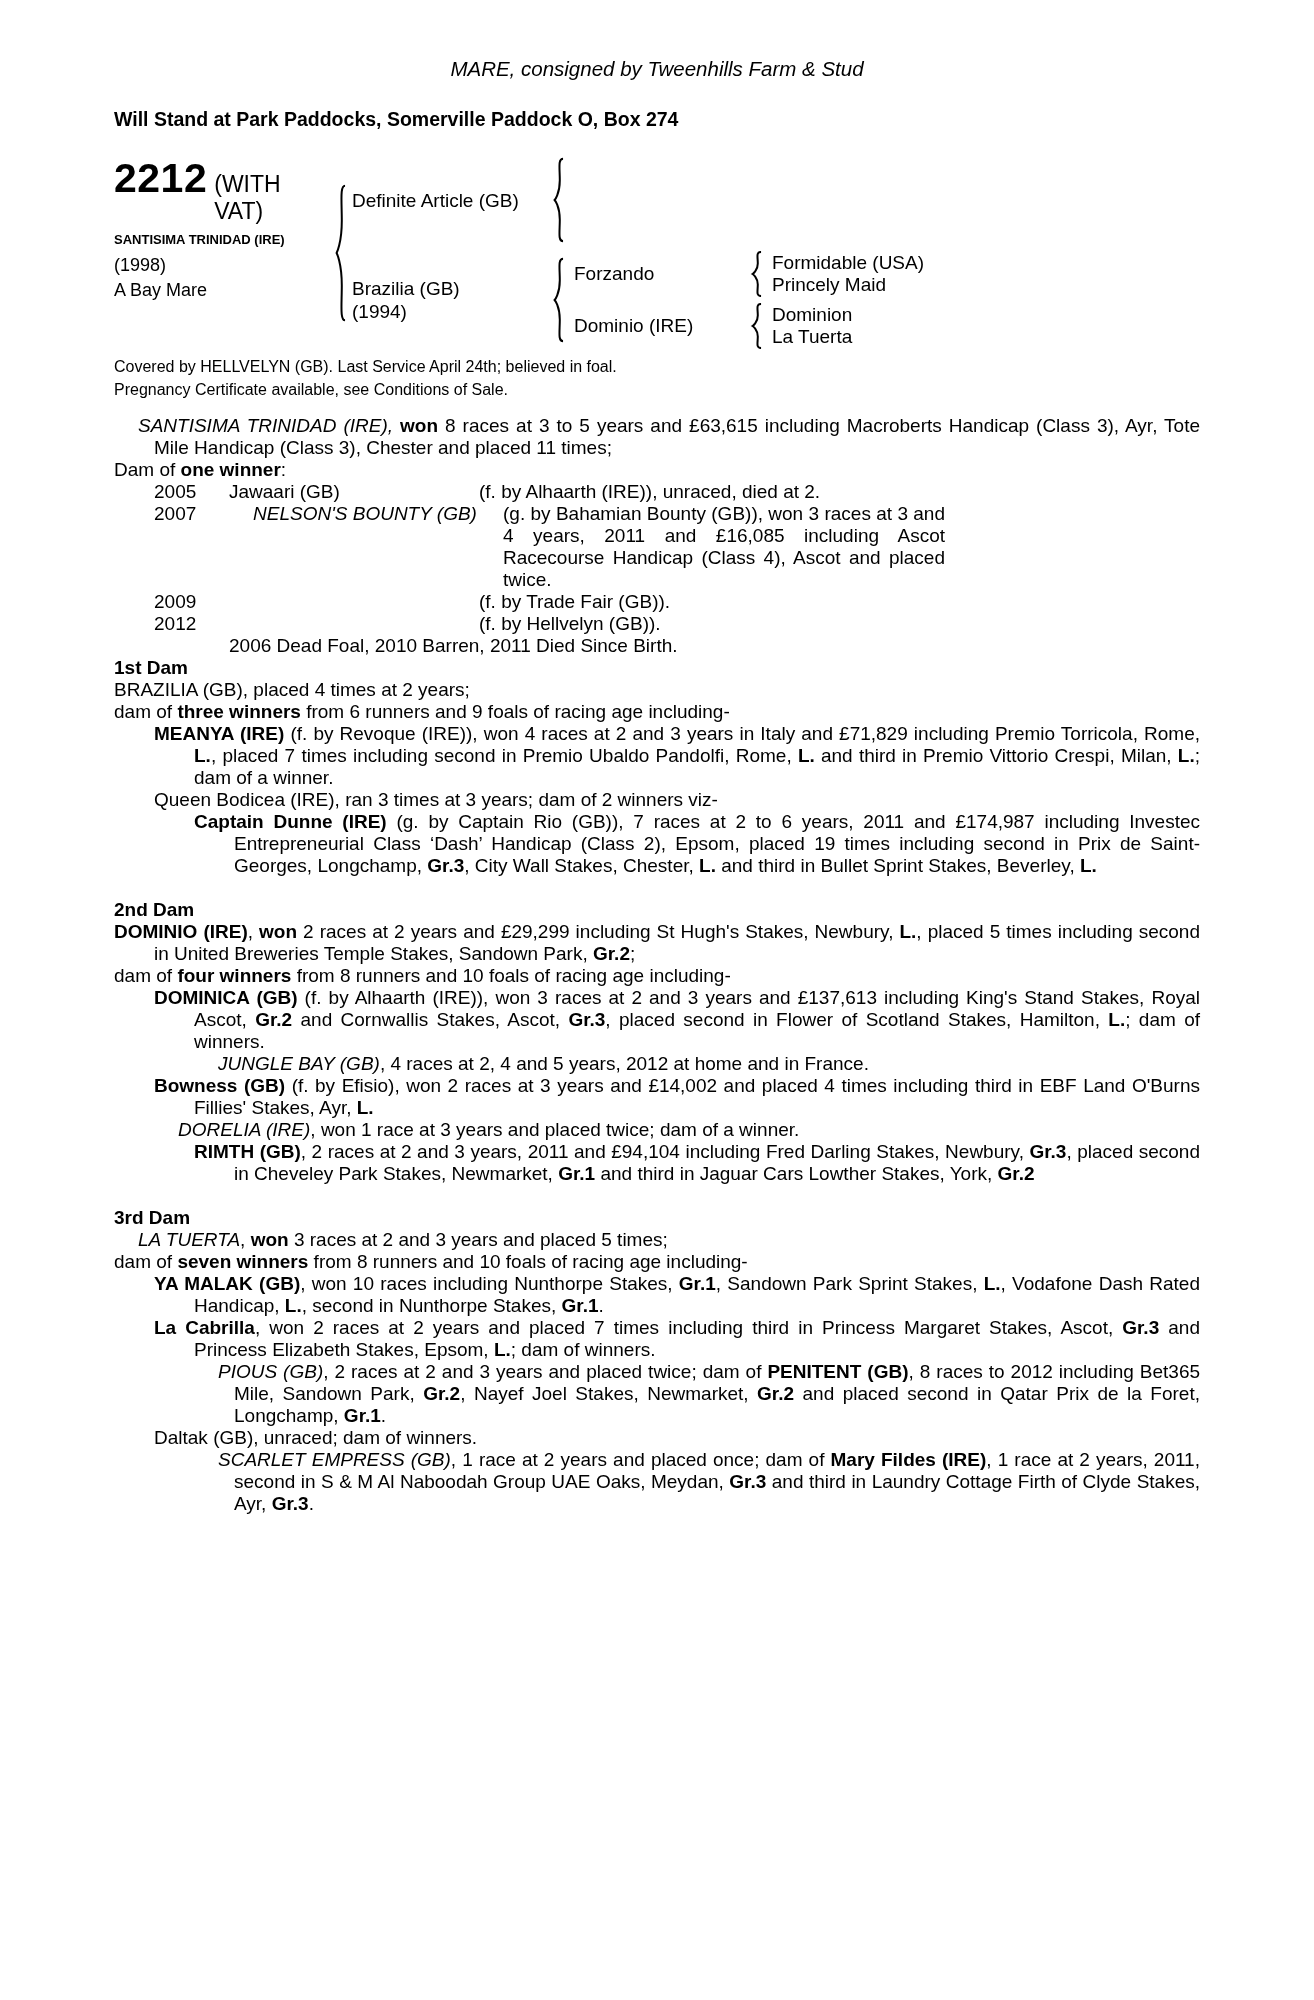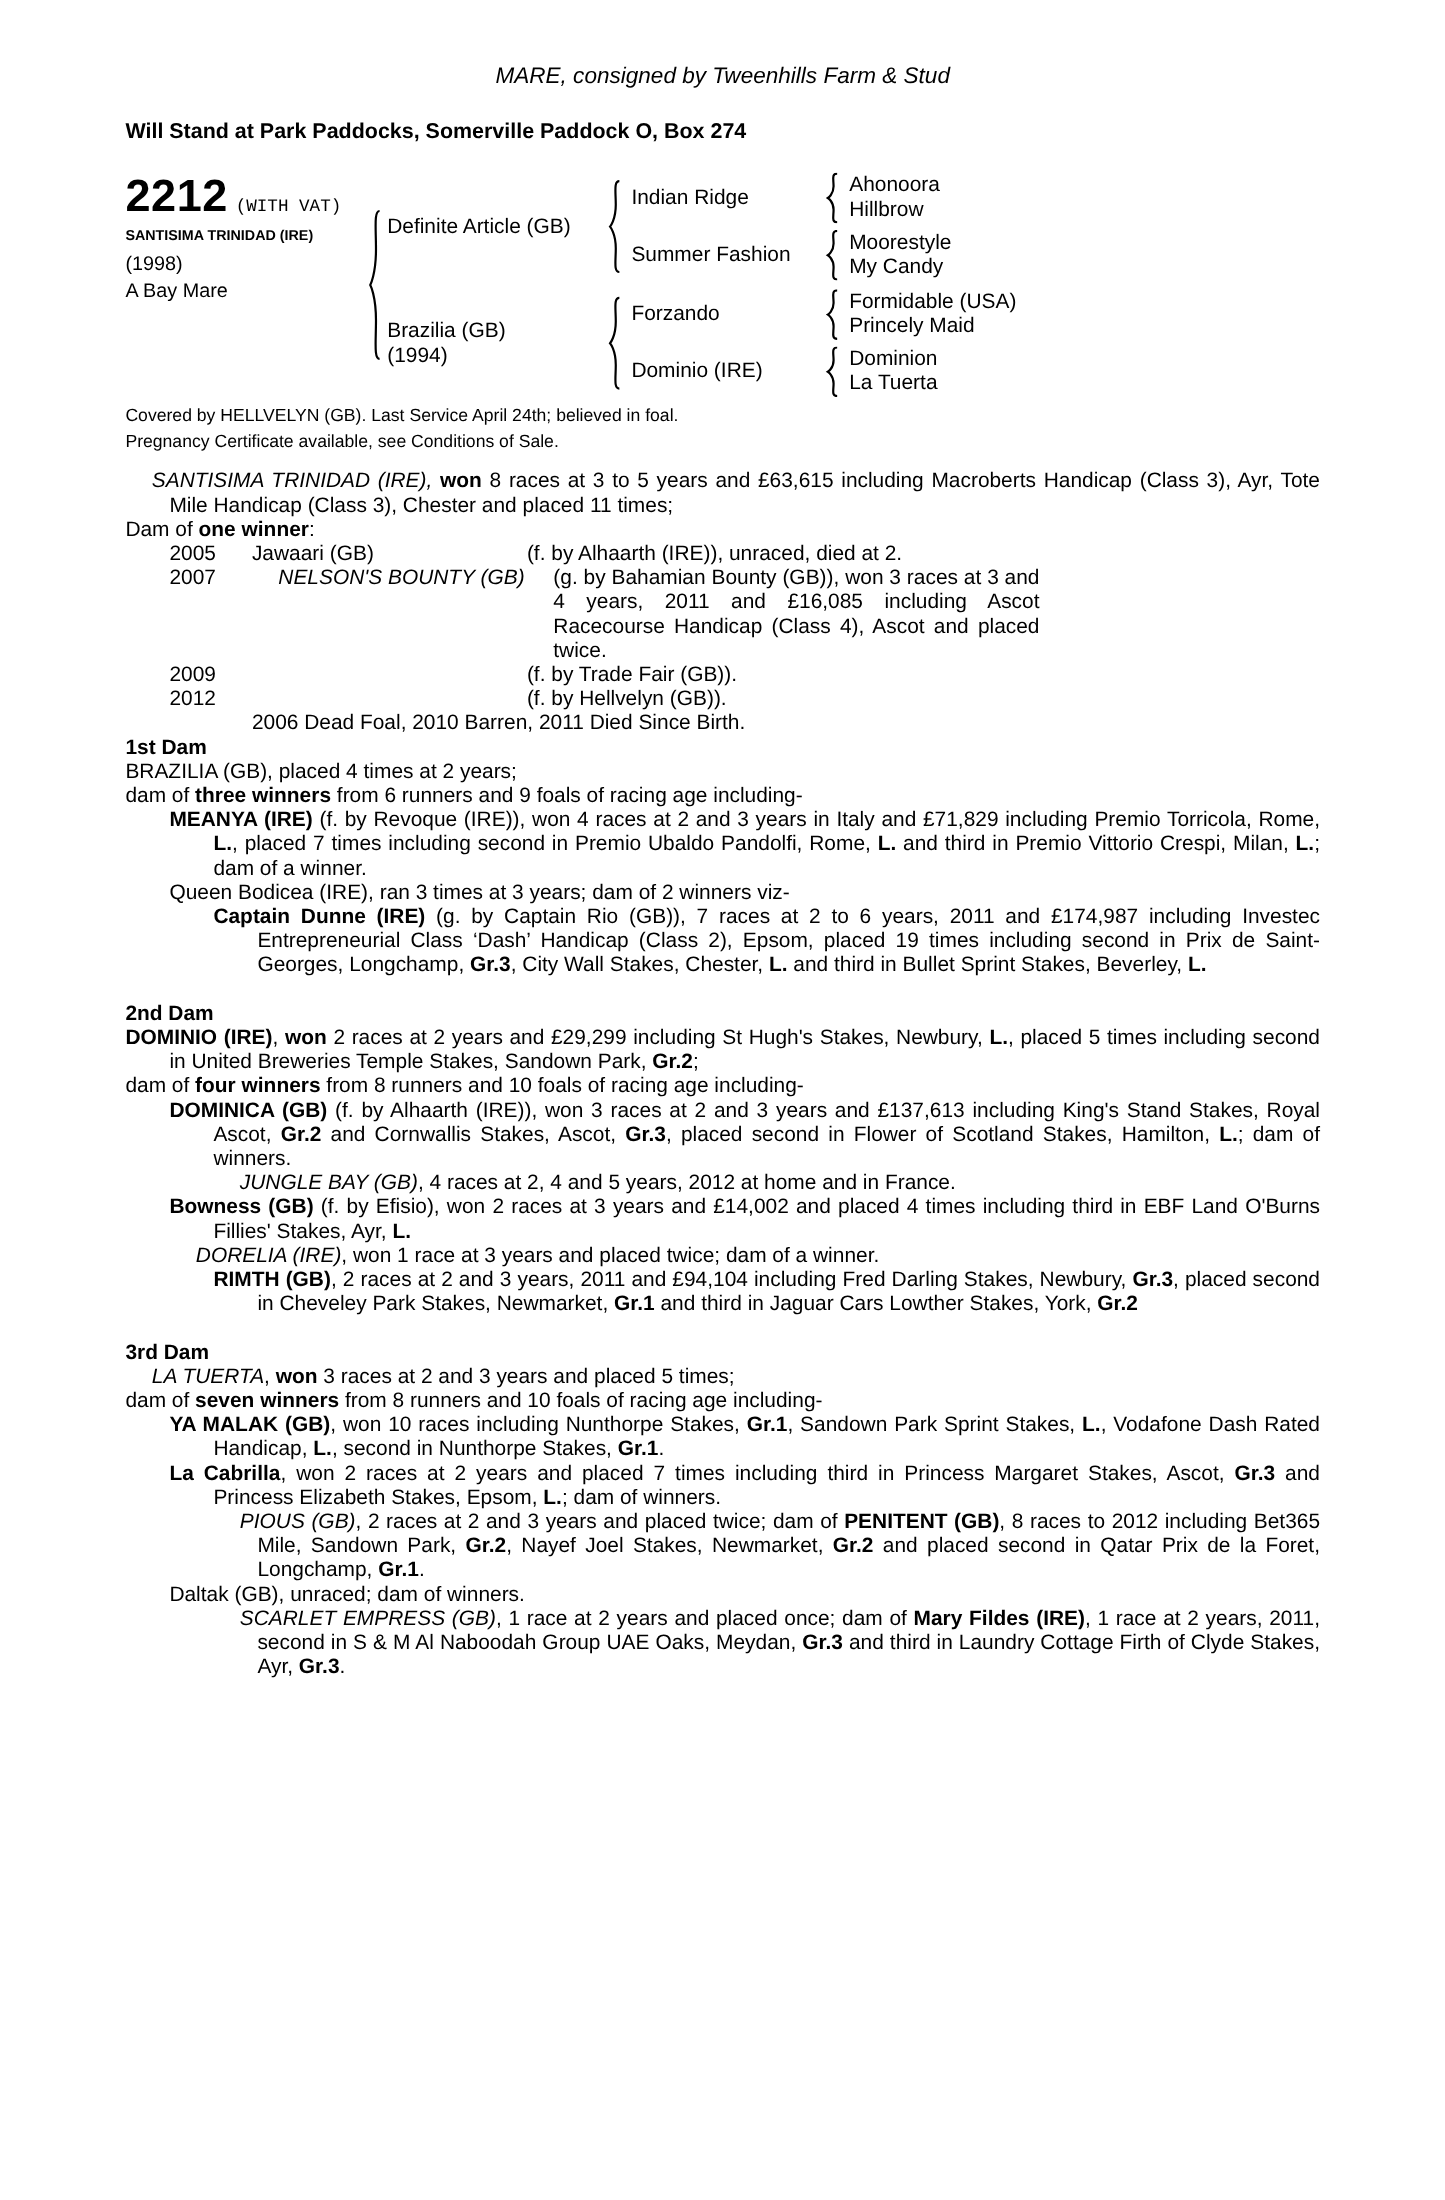--- a/index.html
+++ b/index.html
@@ -5,21 +5,21 @@
   *{margin:0;padding:0;box-sizing:border-box;}
   html,body{background:#fff;}
   body{width:1314px;min-height:2000px;font-family:"Liberation Sans","DejaVu Sans",sans-serif;color:#000;}
   .content{padding:0 114px;}
   .title{margin-top:56px;text-align:center;font-style:italic;font-size:20.5px;line-height:25px;}
   .location{margin-top:26px;font-weight:bold;font-size:19.5px;line-height:24px;}
   .ped-block{margin-top:26px;display:flex;align-items:flex-start;}
   .lot-col{width:215px;flex:0 0 auto;}
   .lot-num-line{display:flex;align-items:baseline;gap:7px;}
   .lot-number{font-size:41px;font-weight:bold;letter-spacing:.5px;line-height:42px;}
-  .vat{font-size:16px;font-family:Liberation Mono, monospace;}
+  .vat{font-size:23px;}
   .lot-name{font-weight:bold;font-size:13px;line-height:24px;margin-top:3px;}
   .lot-year,.lot-desc{font-size:18px;line-height:23px;margin-top:2px;}
   .tree-outer{display:flex;align-items:center;}
   .brace{width:13px;flex:0 0 auto;display:block;margin:0 5px;}
   #pedigree-tree{display:flex;flex-direction:column;row-gap:8px;}
   .g2row{display:flex;align-items:center;}
   .g2name{width:195px;flex:0 0 auto;font-size:19px;line-height:23px;}
   .g3wrap{display:flex;flex-direction:column;row-gap:6px;}
   .g3row{display:flex;align-items:center;}
   .g3name{width:175px;flex:0 0 auto;font-size:19px;line-height:22px;padding-left:4px;}
@@ -68,42 +68,20 @@
           </svg>
         </span>
       <div id="pedigree-tree">
           <div class="g2row">
             <div class="g2name">
               <div>Definite Article (GB)</div>
             </div>
             <svg viewBox="0 0 20 100" preserveAspectRatio="none" class="brace" style="height: 86px;">
               <path d="M17 2 C9 2 12 13 12 27 C12 43 4 50 4 50 C4 50 12 57 12 73 C12 87 9 98 17 98" fill="none" stroke="#000" stroke-width="2" vector-effect="non-scaling-stroke"></path>
             </svg>
-            <div class="g3wrap">
-              <div class="g3row">
-                <div class="g3name">Indian Ridge</div>
-                <svg viewBox="0 0 20 100" preserveAspectRatio="none" class="brace" style="height: 46px;">
-                  <path d="M17 2 C9 2 12 13 12 27 C12 43 4 50 4 50 C4 50 12 57 12 73 C12 87 9 98 17 98" fill="none" stroke="#000" stroke-width="2" vector-effect="non-scaling-stroke"></path>
-                </svg>
-                <div class="g4wrap">
-                  <div class="g4name">Ahonoora</div>
-                  <div class="g4name">Hillbrow</div>
-                </div>
-              </div>
-              <div class="g3row">
-                <div class="g3name">Summer Fashion</div>
-                <svg viewBox="0 0 20 100" preserveAspectRatio="none" class="brace" style="height: 46px;">
-                  <path d="M17 2 C9 2 12 13 12 27 C12 43 4 50 4 50 C4 50 12 57 12 73 C12 87 9 98 17 98" fill="none" stroke="#000" stroke-width="2" vector-effect="non-scaling-stroke"></path>
-                </svg>
-                <div class="g4wrap">
-                  <div class="g4name">Moorestyle</div>
-                  <div class="g4name">My Candy</div>
-                </div>
-              </div>
-            </div>
           </div>
           <div class="g2row">
             <div class="g2name">
               <div>Brazilia (GB)</div>
               <div>(1994)</div>
             </div>
             <svg viewBox="0 0 20 100" preserveAspectRatio="none" class="brace" style="height: 86px;">
               <path d="M17 2 C9 2 12 13 12 27 C12 43 4 50 4 50 C4 50 12 57 12 73 C12 87 9 98 17 98" fill="none" stroke="#000" stroke-width="2" vector-effect="non-scaling-stroke"></path>
             </svg>
             <div class="g3wrap">

